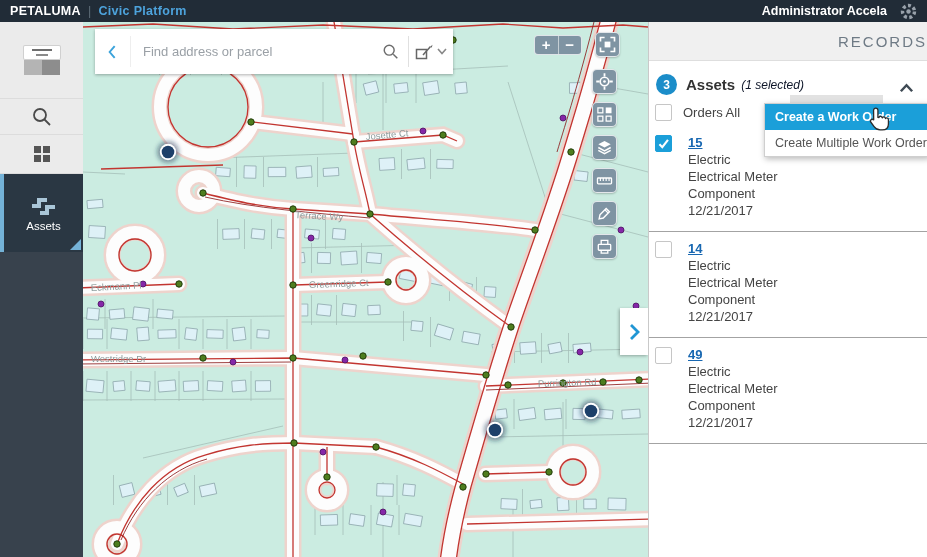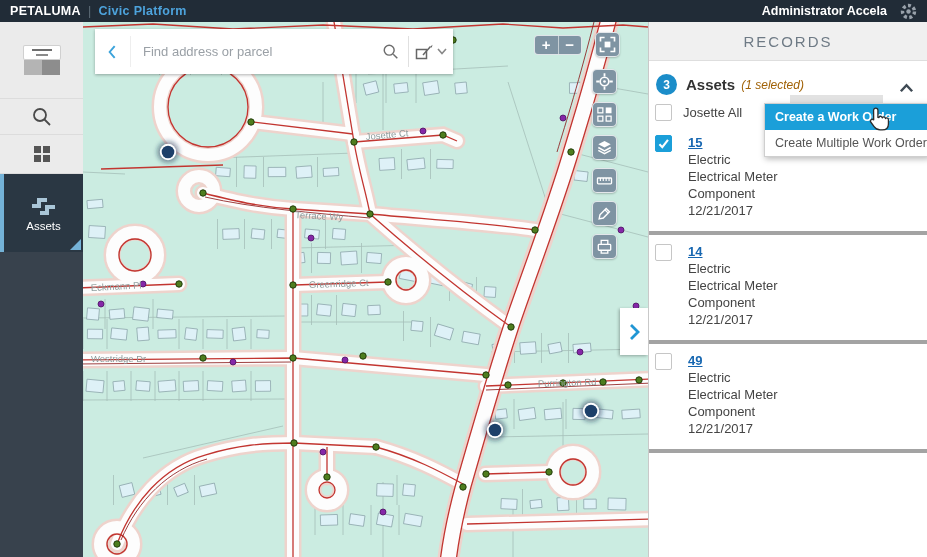--- a/index.html
+++ b/index.html
@@ -66,44 +66,44 @@
   .btn-layers  { left:509px; top:113px; }
   .btn-measure { left:509px; top:146px; }
   .btn-draw    { left:509px; top:179px; }
   .btn-print   { left:509px; top:212px; }
   .expand-tab {
     position:absolute; left:537px; top:286px; width:28px; height:47px; background:#fff;
     box-shadow:-1px 1px 3px rgba(0,0,0,.3); display:flex; align-items:center; justify-content:center; cursor:pointer;
   }
   
   .records { position:absolute; left:648px; top:22px; width:279px; height:535px; background:#fff; border-left:1px solid #c9c9c9; }
-  .records-header { height:39px; background:#f0f0f0; border-bottom:1px solid #dedede; text-align:center; line-height:39px;
+  .records-header { height:39px; background:#f0f0f0; border-bottom:1px solid #dedede; text-align:right; line-height:39px;
     color:#6e7a85; font-size:15px; letter-spacing:2px; }
   .section-header { position:relative; display:flex; align-items:center; padding:13px 10px 0 7px; }
   .badge { width:21px; height:21px; border-radius:50%; background:#1b8dc9; color:#fff; font-size:12px; font-weight:bold;
     display:flex; align-items:center; justify-content:center; }
   .sec-title { margin-left:9px; font-size:15px; font-weight:bold; color:#333; }
-  .sec-note { margin-left:6px; font-size:12px; font-style:italic; color:#a16207; }
+  .sec-note { margin-left:6px; font-size:12px; font-style:italic; color:#0f172a; }
   .sec-collapse { position:absolute; right:13px; top:18px; cursor:pointer; }
   .selectall-row { display:flex; align-items:center; margin-top:9px; padding-left:6px; }
   .checkbox { width:17px; height:17px; background:#fff; border:1px solid #c6c6c6; border-radius:2px; display:inline-flex; align-items:center; justify-content:center; cursor:pointer; flex:none; }
   .checkbox svg { display:none; }
   .checkbox.checked { background:#1b9fd9; border-color:#1b9fd9; }
   .checkbox.checked svg { display:block; }
   .selectall-row label { margin-left:11px; font-size:13px; color:#444; }
   .actions-btn { position:absolute; left:141px; top:73px; width:93px; height:26px; background:#e2e2e2; border:none;
     font-family:"Liberation Sans",sans-serif; font-size:11px; font-weight:bold; letter-spacing:.5px; color:#4a4a4a;
     display:flex; align-items:center; justify-content:center; gap:6px; cursor:pointer; z-index:1; }
   .actions-btn .tri { width:0; height:0; border-left:4px solid transparent; border-right:4px solid transparent; border-top:5px solid #4a4a4a; }
   .menu { position:absolute; left:115px; top:81px; width:165px; background:#fff; border:1px solid #cfcfcf;
     box-shadow:1px 2px 6px rgba(0,0,0,.28); z-index:2; }
   .menu-item { height:26px; line-height:26px; padding:0 4px 0 10px; font-size:12.5px; color:#555; white-space:nowrap; overflow:hidden; cursor:pointer; }
   .menu-item.hl { background:#1b9fd9; color:#fff; font-weight:bold; }
   .asset-list { position:absolute; left:0; top:104px; right:0; }
-  .asset-item { display:flex; padding:8px 10px 12px 6px; border-bottom:4px solid #a3a3a3; }
+  .asset-item { display:flex; padding:8px 10px 12px 6px; border-bottom:1px solid #a3a3a3; }
   .asset-item .cb-col { width:33px; padding-top:1px; }
   .asset-item .content { font-size:13px; line-height:17px; color:#444; }
   .asset-link { color:#1767b1; font-weight:bold; text-decoration:underline; font-size:13px; cursor:pointer; display:inline-block; }
   
   .hand-cursor { position:absolute; left:866px; top:106px; z-index:6; pointer-events:none; }
 </style>
 </head>
 <body>
 
 <div class="app">
@@ -577,21 +577,21 @@
         <svg width="15" height="10" viewBox="0 0 16 10">
           <polyline points="2,8.5 8,2 14,8.5" fill="none" stroke="#3f4a54" stroke-width="2.6"></polyline>
         </svg>
       </span>
     </div>
 
     <div class="selectall-row">
       <span class="checkbox">
         
       </span>
-      <label>Josette All</label>
+      <label>Orders All</label>
     </div>
 
     <button class="actions-btn">
       <span>ACTIONS</span>
       <span class="tri"></span>
     </button>
 
     <div class="menu">
       <div class="menu-item hl">Create a Work Order</div>
       <div class="menu-item">Create Multiple Work Orders</div>

